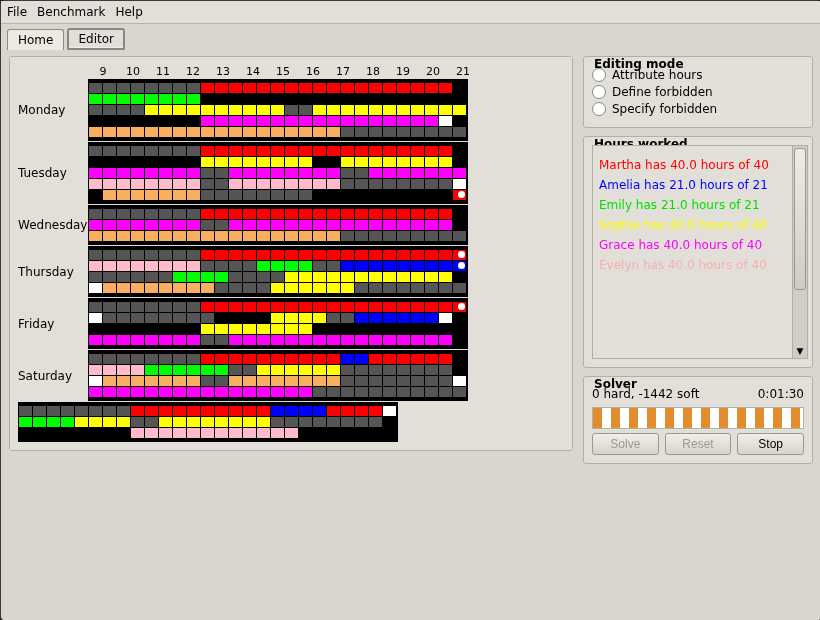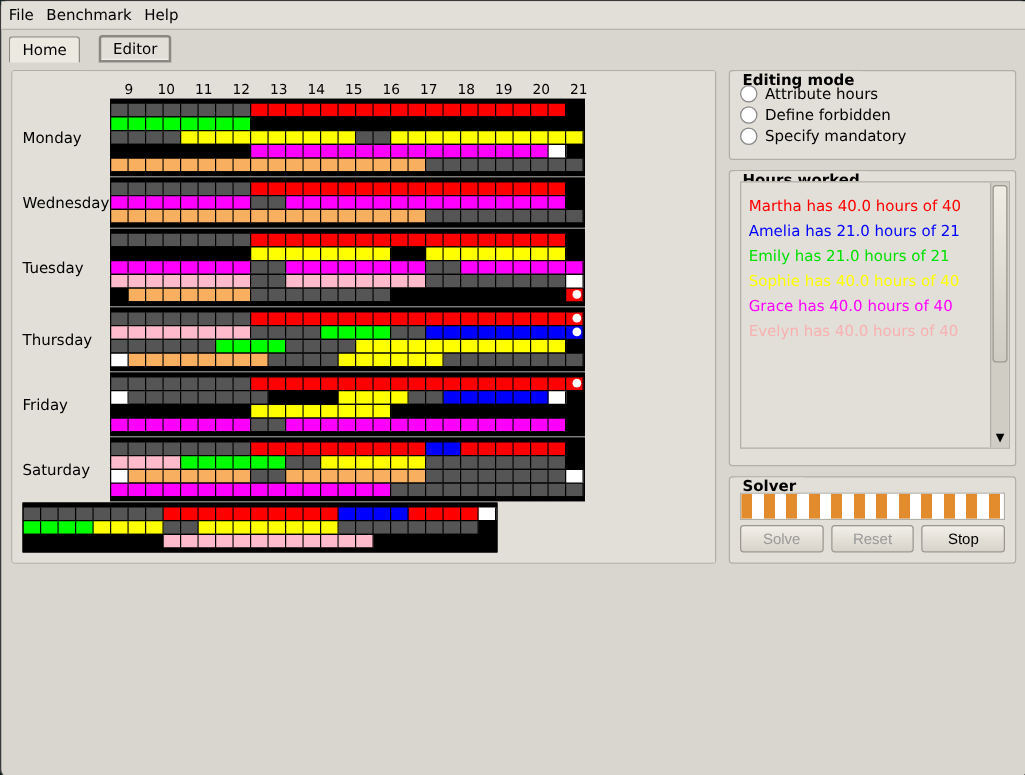--- a/index.html
+++ b/index.html
@@ -6,21 +6,21 @@
 .window{position:relative;width:820px;height:620px;background:#d9d6d0;border-radius:6px;border:1px solid #3a3a3a;box-shadow:0 4px 20px rgba(0,0,0,.5)}
 .titlebar{height:26px;background:linear-gradient(#545249,#42403a);border-radius:6px 6px 0 0;display:flex;align-items:center;padding:0 6px;color:#eee;font-weight:bold}
 .titlebar .icon{width:16px;height:16px;margin-right:6px;background:#fff;border-radius:2px}
 .wbtns{margin-left:auto;display:flex;gap:6px}
 .wbtn{width:16px;height:16px;border-radius:8px;display:flex;align-items:center;justify-content:center;font-size:10px;color:#222;border:1px solid rgba(0,0,0,.3)}
 .wmin{background:radial-gradient(#fff,#aaa)}
 .wmax{background:radial-gradient(#fff,#aaa)}
 .wclose{background:radial-gradient(#f97c4a,#d84f1e)}
 .menubar{height:22px;background:#e2dfd8;border-bottom:1px solid #b8b4aa;display:flex;align-items:center;padding:0 6px;gap:10px}
 .menubar span{cursor:default}
-.tabs{display:flex;align-items:flex-end;padding:4px 6px 0 6px;gap:16px}
+.tabs{display:flex;align-items:flex-end;padding:4px 6px 0 6px;gap:4px}
 .tab{padding:3px 10px;border:1px solid #8d8a82;background:#ece9e1;border-bottom:none;border-radius:3px 3px 0 0;margin-right:-1px;font-size:12px}
 .tab.active{background:#e2dfd8;box-shadow:0 -1px 0 #eee inset}
 .tab.sel{border:2px solid #8a887f;padding:2px 9px}
 .body{display:flex;padding:6px 8px 8px 8px;gap:10px}
 .colL{flex:1}
 .colR{width:230px;display:flex;flex-direction:column;gap:8px}
 .group{border:1px solid #b2afa6;border-radius:3px;background:#e2dfd8}
 .group .gtitle{padding:0 6px;font-weight:bold;background:#e2dfd8;margin-top:-8px;margin-left:4px;display:inline-block}
 .gtitlewrap{height:0}
 .group .ginner{padding:8px}
@@ -242,21 +242,21 @@
                       <div class="cell" style="background: rgb(85, 85, 85);"></div>
                       <div class="cell" style="background: rgb(85, 85, 85);"></div>
                       <div class="cell" style="background: rgb(85, 85, 85);"></div>
                     </div>
                     <div class="row" style="background: rgb(0, 0, 0); height: 1px;"></div>
                     <div class="row" style="background: rgb(0, 0, 0); height: 2px;"></div>
                   </div>
                 </div>
               </div>
               <div class="dayblock">
-                <div class="daylabel">Wednesday</div>
+                <div class="daylabel">Tuesday</div>
                 <div class="gridwrap">
                   <div class="grid">
                     <div class="row" style="background: rgb(0, 0, 0); height: 3px;"></div>
                     <div class="row">
                       <div class="cell" style="background: rgb(85, 85, 85);"></div>
                       <div class="cell" style="background: rgb(85, 85, 85);"></div>
                       <div class="cell" style="background: rgb(85, 85, 85);"></div>
                       <div class="cell" style="background: rgb(85, 85, 85);"></div>
                       <div class="cell" style="background: rgb(85, 85, 85);"></div>
                       <div class="cell" style="background: rgb(85, 85, 85);"></div>
@@ -277,85 +277,145 @@
                       <div class="cell" style="background: rgb(255, 0, 0);"></div>
                       <div class="cell" style="background: rgb(255, 0, 0);"></div>
                       <div class="cell" style="background: rgb(255, 0, 0);"></div>
                       <div class="cell" style="background: rgb(255, 0, 0);"></div>
                       <div class="cell" style="background: rgb(255, 0, 0);"></div>
                       <div class="cell" style="background: rgb(255, 0, 0);"></div>
                       <div class="cell" style="background: rgb(0, 0, 0);"></div>
                     </div>
                     <div class="row" style="background: rgb(0, 0, 0); height: 1px;"></div>
                     <div class="row">
-                      <div class="cell" style="background: rgb(255, 0, 255);"></div>
-                      <div class="cell" style="background: rgb(255, 0, 255);"></div>
-                      <div class="cell" style="background: rgb(255, 0, 255);"></div>
-                      <div class="cell" style="background: rgb(255, 0, 255);"></div>
-                      <div class="cell" style="background: rgb(255, 0, 255);"></div>
-                      <div class="cell" style="background: rgb(255, 0, 255);"></div>
-                      <div class="cell" style="background: rgb(255, 0, 255);"></div>
-                      <div class="cell" style="background: rgb(255, 0, 255);"></div>
-                      <div class="cell" style="background: rgb(85, 85, 85);"></div>
-                      <div class="cell" style="background: rgb(85, 85, 85);"></div>
-                      <div class="cell" style="background: rgb(255, 0, 255);"></div>
-                      <div class="cell" style="background: rgb(255, 0, 255);"></div>
-                      <div class="cell" style="background: rgb(255, 0, 255);"></div>
-                      <div class="cell" style="background: rgb(255, 0, 255);"></div>
-                      <div class="cell" style="background: rgb(255, 0, 255);"></div>
-                      <div class="cell" style="background: rgb(255, 0, 255);"></div>
-                      <div class="cell" style="background: rgb(255, 0, 255);"></div>
-                      <div class="cell" style="background: rgb(255, 0, 255);"></div>
-                      <div class="cell" style="background: rgb(255, 0, 255);"></div>
-                      <div class="cell" style="background: rgb(255, 0, 255);"></div>
-                      <div class="cell" style="background: rgb(255, 0, 255);"></div>
-                      <div class="cell" style="background: rgb(255, 0, 255);"></div>
-                      <div class="cell" style="background: rgb(255, 0, 255);"></div>
-                      <div class="cell" style="background: rgb(255, 0, 255);"></div>
-                      <div class="cell" style="background: rgb(255, 0, 255);"></div>
-                      <div class="cell" style="background: rgb(255, 0, 255);"></div>
-                      <div class="cell" style="background: rgb(0, 0, 0);"></div>
-                    </div>
-                    <div class="row" style="background: rgb(0, 0, 0); height: 1px;"></div>
-                    <div class="row">
-                      <div class="cell" style="background: rgb(248, 176, 96);"></div>
-                      <div class="cell" style="background: rgb(248, 176, 96);"></div>
-                      <div class="cell" style="background: rgb(248, 176, 96);"></div>
-                      <div class="cell" style="background: rgb(248, 176, 96);"></div>
-                      <div class="cell" style="background: rgb(248, 176, 96);"></div>
-                      <div class="cell" style="background: rgb(248, 176, 96);"></div>
-                      <div class="cell" style="background: rgb(248, 176, 96);"></div>
-                      <div class="cell" style="background: rgb(248, 176, 96);"></div>
-                      <div class="cell" style="background: rgb(248, 176, 96);"></div>
-                      <div class="cell" style="background: rgb(248, 176, 96);"></div>
-                      <div class="cell" style="background: rgb(248, 176, 96);"></div>
-                      <div class="cell" style="background: rgb(248, 176, 96);"></div>
-                      <div class="cell" style="background: rgb(248, 176, 96);"></div>
-                      <div class="cell" style="background: rgb(248, 176, 96);"></div>
-                      <div class="cell" style="background: rgb(248, 176, 96);"></div>
-                      <div class="cell" style="background: rgb(248, 176, 96);"></div>
-                      <div class="cell" style="background: rgb(248, 176, 96);"></div>
-                      <div class="cell" style="background: rgb(248, 176, 96);"></div>
-                      <div class="cell" style="background: rgb(85, 85, 85);"></div>
-                      <div class="cell" style="background: rgb(85, 85, 85);"></div>
-                      <div class="cell" style="background: rgb(85, 85, 85);"></div>
-                      <div class="cell" style="background: rgb(85, 85, 85);"></div>
-                      <div class="cell" style="background: rgb(85, 85, 85);"></div>
-                      <div class="cell" style="background: rgb(85, 85, 85);"></div>
-                      <div class="cell" style="background: rgb(85, 85, 85);"></div>
-                      <div class="cell" style="background: rgb(85, 85, 85);"></div>
-                      <div class="cell" style="background: rgb(85, 85, 85);"></div>
+                      <div class="cell" style="background: rgb(0, 0, 0);"></div>
+                      <div class="cell" style="background: rgb(0, 0, 0);"></div>
+                      <div class="cell" style="background: rgb(0, 0, 0);"></div>
+                      <div class="cell" style="background: rgb(0, 0, 0);"></div>
+                      <div class="cell" style="background: rgb(0, 0, 0);"></div>
+                      <div class="cell" style="background: rgb(0, 0, 0);"></div>
+                      <div class="cell" style="background: rgb(0, 0, 0);"></div>
+                      <div class="cell" style="background: rgb(0, 0, 0);"></div>
+                      <div class="cell" style="background: rgb(255, 255, 0);"></div>
+                      <div class="cell" style="background: rgb(255, 255, 0);"></div>
+                      <div class="cell" style="background: rgb(255, 255, 0);"></div>
+                      <div class="cell" style="background: rgb(255, 255, 0);"></div>
+                      <div class="cell" style="background: rgb(255, 255, 0);"></div>
+                      <div class="cell" style="background: rgb(255, 255, 0);"></div>
+                      <div class="cell" style="background: rgb(255, 255, 0);"></div>
+                      <div class="cell" style="background: rgb(255, 255, 0);"></div>
+                      <div class="cell" style="background: rgb(0, 0, 0);"></div>
+                      <div class="cell" style="background: rgb(0, 0, 0);"></div>
+                      <div class="cell" style="background: rgb(255, 255, 0);"></div>
+                      <div class="cell" style="background: rgb(255, 255, 0);"></div>
+                      <div class="cell" style="background: rgb(255, 255, 0);"></div>
+                      <div class="cell" style="background: rgb(255, 255, 0);"></div>
+                      <div class="cell" style="background: rgb(255, 255, 0);"></div>
+                      <div class="cell" style="background: rgb(255, 255, 0);"></div>
+                      <div class="cell" style="background: rgb(255, 255, 0);"></div>
+                      <div class="cell" style="background: rgb(255, 255, 0);"></div>
+                      <div class="cell" style="background: rgb(0, 0, 0);"></div>
+                    </div>
+                    <div class="row" style="background: rgb(0, 0, 0); height: 1px;"></div>
+                    <div class="row">
+                      <div class="cell" style="background: rgb(255, 0, 255);"></div>
+                      <div class="cell" style="background: rgb(255, 0, 255);"></div>
+                      <div class="cell" style="background: rgb(255, 0, 255);"></div>
+                      <div class="cell" style="background: rgb(255, 0, 255);"></div>
+                      <div class="cell" style="background: rgb(255, 0, 255);"></div>
+                      <div class="cell" style="background: rgb(255, 0, 255);"></div>
+                      <div class="cell" style="background: rgb(255, 0, 255);"></div>
+                      <div class="cell" style="background: rgb(255, 0, 255);"></div>
+                      <div class="cell" style="background: rgb(85, 85, 85);"></div>
+                      <div class="cell" style="background: rgb(85, 85, 85);"></div>
+                      <div class="cell" style="background: rgb(255, 0, 255);"></div>
+                      <div class="cell" style="background: rgb(255, 0, 255);"></div>
+                      <div class="cell" style="background: rgb(255, 0, 255);"></div>
+                      <div class="cell" style="background: rgb(255, 0, 255);"></div>
+                      <div class="cell" style="background: rgb(255, 0, 255);"></div>
+                      <div class="cell" style="background: rgb(255, 0, 255);"></div>
+                      <div class="cell" style="background: rgb(255, 0, 255);"></div>
+                      <div class="cell" style="background: rgb(255, 0, 255);"></div>
+                      <div class="cell" style="background: rgb(85, 85, 85);"></div>
+                      <div class="cell" style="background: rgb(85, 85, 85);"></div>
+                      <div class="cell" style="background: rgb(255, 0, 255);"></div>
+                      <div class="cell" style="background: rgb(255, 0, 255);"></div>
+                      <div class="cell" style="background: rgb(255, 0, 255);"></div>
+                      <div class="cell" style="background: rgb(255, 0, 255);"></div>
+                      <div class="cell" style="background: rgb(255, 0, 255);"></div>
+                      <div class="cell" style="background: rgb(255, 0, 255);"></div>
+                      <div class="cell" style="background: rgb(255, 0, 255);"></div>
+                    </div>
+                    <div class="row" style="background: rgb(0, 0, 0); height: 1px;"></div>
+                    <div class="row">
+                      <div class="cell" style="background: rgb(255, 187, 204);"></div>
+                      <div class="cell" style="background: rgb(255, 187, 204);"></div>
+                      <div class="cell" style="background: rgb(255, 187, 204);"></div>
+                      <div class="cell" style="background: rgb(255, 187, 204);"></div>
+                      <div class="cell" style="background: rgb(255, 187, 204);"></div>
+                      <div class="cell" style="background: rgb(255, 187, 204);"></div>
+                      <div class="cell" style="background: rgb(255, 187, 204);"></div>
+                      <div class="cell" style="background: rgb(255, 187, 204);"></div>
+                      <div class="cell" style="background: rgb(85, 85, 85);"></div>
+                      <div class="cell" style="background: rgb(85, 85, 85);"></div>
+                      <div class="cell" style="background: rgb(255, 187, 204);"></div>
+                      <div class="cell" style="background: rgb(255, 187, 204);"></div>
+                      <div class="cell" style="background: rgb(255, 187, 204);"></div>
+                      <div class="cell" style="background: rgb(255, 187, 204);"></div>
+                      <div class="cell" style="background: rgb(255, 187, 204);"></div>
+                      <div class="cell" style="background: rgb(255, 187, 204);"></div>
+                      <div class="cell" style="background: rgb(255, 187, 204);"></div>
+                      <div class="cell" style="background: rgb(255, 187, 204);"></div>
+                      <div class="cell" style="background: rgb(85, 85, 85);"></div>
+                      <div class="cell" style="background: rgb(85, 85, 85);"></div>
+                      <div class="cell" style="background: rgb(85, 85, 85);"></div>
+                      <div class="cell" style="background: rgb(85, 85, 85);"></div>
+                      <div class="cell" style="background: rgb(85, 85, 85);"></div>
+                      <div class="cell" style="background: rgb(85, 85, 85);"></div>
+                      <div class="cell" style="background: rgb(85, 85, 85);"></div>
+                      <div class="cell" style="background: rgb(85, 85, 85);"></div>
+                      <div class="cell dot" style="background: rgb(255, 255, 255);"></div>
+                    </div>
+                    <div class="row" style="background: rgb(0, 0, 0); height: 1px;"></div>
+                    <div class="row">
+                      <div class="cell" style="background: rgb(0, 0, 0);"></div>
+                      <div class="cell" style="background: rgb(248, 176, 96);"></div>
+                      <div class="cell" style="background: rgb(248, 176, 96);"></div>
+                      <div class="cell" style="background: rgb(248, 176, 96);"></div>
+                      <div class="cell" style="background: rgb(248, 176, 96);"></div>
+                      <div class="cell" style="background: rgb(248, 176, 96);"></div>
+                      <div class="cell" style="background: rgb(248, 176, 96);"></div>
+                      <div class="cell" style="background: rgb(248, 176, 96);"></div>
+                      <div class="cell" style="background: rgb(85, 85, 85);"></div>
+                      <div class="cell" style="background: rgb(85, 85, 85);"></div>
+                      <div class="cell" style="background: rgb(85, 85, 85);"></div>
+                      <div class="cell" style="background: rgb(85, 85, 85);"></div>
+                      <div class="cell" style="background: rgb(85, 85, 85);"></div>
+                      <div class="cell" style="background: rgb(85, 85, 85);"></div>
+                      <div class="cell" style="background: rgb(85, 85, 85);"></div>
+                      <div class="cell" style="background: rgb(85, 85, 85);"></div>
+                      <div class="cell" style="background: rgb(0, 0, 0);"></div>
+                      <div class="cell" style="background: rgb(0, 0, 0);"></div>
+                      <div class="cell" style="background: rgb(0, 0, 0);"></div>
+                      <div class="cell" style="background: rgb(0, 0, 0);"></div>
+                      <div class="cell" style="background: rgb(0, 0, 0);"></div>
+                      <div class="cell" style="background: rgb(0, 0, 0);"></div>
+                      <div class="cell" style="background: rgb(0, 0, 0);"></div>
+                      <div class="cell" style="background: rgb(0, 0, 0);"></div>
+                      <div class="cell" style="background: rgb(0, 0, 0);"></div>
+                      <div class="cell" style="background: rgb(0, 0, 0);"></div>
+                      <div class="cell dot" style="background: rgb(255, 0, 0);"></div>
                     </div>
                     <div class="row" style="background: rgb(0, 0, 0); height: 1px;"></div>
                     <div class="row" style="background: rgb(0, 0, 0); height: 2px;"></div>
                   </div>
                 </div>
               </div>
               <div class="dayblock">
-                <div class="daylabel">Tuesday</div>
+                <div class="daylabel">Wednesday</div>
                 <div class="gridwrap">
                   <div class="grid">
                     <div class="row" style="background: rgb(0, 0, 0); height: 3px;"></div>
                     <div class="row">
                       <div class="cell" style="background: rgb(85, 85, 85);"></div>
                       <div class="cell" style="background: rgb(85, 85, 85);"></div>
                       <div class="cell" style="background: rgb(85, 85, 85);"></div>
                       <div class="cell" style="background: rgb(85, 85, 85);"></div>
                       <div class="cell" style="background: rgb(85, 85, 85);"></div>
                       <div class="cell" style="background: rgb(85, 85, 85);"></div>
@@ -376,137 +436,77 @@
                       <div class="cell" style="background: rgb(255, 0, 0);"></div>
                       <div class="cell" style="background: rgb(255, 0, 0);"></div>
                       <div class="cell" style="background: rgb(255, 0, 0);"></div>
                       <div class="cell" style="background: rgb(255, 0, 0);"></div>
                       <div class="cell" style="background: rgb(255, 0, 0);"></div>
                       <div class="cell" style="background: rgb(255, 0, 0);"></div>
                       <div class="cell" style="background: rgb(0, 0, 0);"></div>
                     </div>
                     <div class="row" style="background: rgb(0, 0, 0); height: 1px;"></div>
                     <div class="row">
-                      <div class="cell" style="background: rgb(0, 0, 0);"></div>
-                      <div class="cell" style="background: rgb(0, 0, 0);"></div>
-                      <div class="cell" style="background: rgb(0, 0, 0);"></div>
-                      <div class="cell" style="background: rgb(0, 0, 0);"></div>
-                      <div class="cell" style="background: rgb(0, 0, 0);"></div>
-                      <div class="cell" style="background: rgb(0, 0, 0);"></div>
-                      <div class="cell" style="background: rgb(0, 0, 0);"></div>
-                      <div class="cell" style="background: rgb(0, 0, 0);"></div>
-                      <div class="cell" style="background: rgb(255, 255, 0);"></div>
-                      <div class="cell" style="background: rgb(255, 255, 0);"></div>
-                      <div class="cell" style="background: rgb(255, 255, 0);"></div>
-                      <div class="cell" style="background: rgb(255, 255, 0);"></div>
-                      <div class="cell" style="background: rgb(255, 255, 0);"></div>
-                      <div class="cell" style="background: rgb(255, 255, 0);"></div>
-                      <div class="cell" style="background: rgb(255, 255, 0);"></div>
-                      <div class="cell" style="background: rgb(255, 255, 0);"></div>
-                      <div class="cell" style="background: rgb(0, 0, 0);"></div>
-                      <div class="cell" style="background: rgb(0, 0, 0);"></div>
-                      <div class="cell" style="background: rgb(255, 255, 0);"></div>
-                      <div class="cell" style="background: rgb(255, 255, 0);"></div>
-                      <div class="cell" style="background: rgb(255, 255, 0);"></div>
-                      <div class="cell" style="background: rgb(255, 255, 0);"></div>
-                      <div class="cell" style="background: rgb(255, 255, 0);"></div>
-                      <div class="cell" style="background: rgb(255, 255, 0);"></div>
-                      <div class="cell" style="background: rgb(255, 255, 0);"></div>
-                      <div class="cell" style="background: rgb(255, 255, 0);"></div>
-                      <div class="cell" style="background: rgb(0, 0, 0);"></div>
-                    </div>
-                    <div class="row" style="background: rgb(0, 0, 0); height: 1px;"></div>
-                    <div class="row">
-                      <div class="cell" style="background: rgb(255, 0, 255);"></div>
-                      <div class="cell" style="background: rgb(255, 0, 255);"></div>
-                      <div class="cell" style="background: rgb(255, 0, 255);"></div>
-                      <div class="cell" style="background: rgb(255, 0, 255);"></div>
-                      <div class="cell" style="background: rgb(255, 0, 255);"></div>
-                      <div class="cell" style="background: rgb(255, 0, 255);"></div>
-                      <div class="cell" style="background: rgb(255, 0, 255);"></div>
-                      <div class="cell" style="background: rgb(255, 0, 255);"></div>
-                      <div class="cell" style="background: rgb(85, 85, 85);"></div>
-                      <div class="cell" style="background: rgb(85, 85, 85);"></div>
-                      <div class="cell" style="background: rgb(255, 0, 255);"></div>
-                      <div class="cell" style="background: rgb(255, 0, 255);"></div>
-                      <div class="cell" style="background: rgb(255, 0, 255);"></div>
-                      <div class="cell" style="background: rgb(255, 0, 255);"></div>
-                      <div class="cell" style="background: rgb(255, 0, 255);"></div>
-                      <div class="cell" style="background: rgb(255, 0, 255);"></div>
-                      <div class="cell" style="background: rgb(255, 0, 255);"></div>
-                      <div class="cell" style="background: rgb(255, 0, 255);"></div>
-                      <div class="cell" style="background: rgb(85, 85, 85);"></div>
-                      <div class="cell" style="background: rgb(85, 85, 85);"></div>
-                      <div class="cell" style="background: rgb(255, 0, 255);"></div>
-                      <div class="cell" style="background: rgb(255, 0, 255);"></div>
-                      <div class="cell" style="background: rgb(255, 0, 255);"></div>
-                      <div class="cell" style="background: rgb(255, 0, 255);"></div>
-                      <div class="cell" style="background: rgb(255, 0, 255);"></div>
-                      <div class="cell" style="background: rgb(255, 0, 255);"></div>
-                      <div class="cell" style="background: rgb(255, 0, 255);"></div>
-                    </div>
-                    <div class="row" style="background: rgb(0, 0, 0); height: 1px;"></div>
-                    <div class="row">
-                      <div class="cell" style="background: rgb(255, 187, 204);"></div>
-                      <div class="cell" style="background: rgb(255, 187, 204);"></div>
-                      <div class="cell" style="background: rgb(255, 187, 204);"></div>
-                      <div class="cell" style="background: rgb(255, 187, 204);"></div>
-                      <div class="cell" style="background: rgb(255, 187, 204);"></div>
-                      <div class="cell" style="background: rgb(255, 187, 204);"></div>
-                      <div class="cell" style="background: rgb(255, 187, 204);"></div>
-                      <div class="cell" style="background: rgb(255, 187, 204);"></div>
-                      <div class="cell" style="background: rgb(85, 85, 85);"></div>
-                      <div class="cell" style="background: rgb(85, 85, 85);"></div>
-                      <div class="cell" style="background: rgb(255, 187, 204);"></div>
-                      <div class="cell" style="background: rgb(255, 187, 204);"></div>
-                      <div class="cell" style="background: rgb(255, 187, 204);"></div>
-                      <div class="cell" style="background: rgb(255, 187, 204);"></div>
-                      <div class="cell" style="background: rgb(255, 187, 204);"></div>
-                      <div class="cell" style="background: rgb(255, 187, 204);"></div>
-                      <div class="cell" style="background: rgb(255, 187, 204);"></div>
-                      <div class="cell" style="background: rgb(255, 187, 204);"></div>
-                      <div class="cell" style="background: rgb(85, 85, 85);"></div>
-                      <div class="cell" style="background: rgb(85, 85, 85);"></div>
-                      <div class="cell" style="background: rgb(85, 85, 85);"></div>
-                      <div class="cell" style="background: rgb(85, 85, 85);"></div>
-                      <div class="cell" style="background: rgb(85, 85, 85);"></div>
-                      <div class="cell" style="background: rgb(85, 85, 85);"></div>
-                      <div class="cell" style="background: rgb(85, 85, 85);"></div>
-                      <div class="cell" style="background: rgb(85, 85, 85);"></div>
-                      <div class="cell dot" style="background: rgb(255, 255, 255);"></div>
-                    </div>
-                    <div class="row" style="background: rgb(0, 0, 0); height: 1px;"></div>
-                    <div class="row">
-                      <div class="cell" style="background: rgb(0, 0, 0);"></div>
-                      <div class="cell" style="background: rgb(248, 176, 96);"></div>
-                      <div class="cell" style="background: rgb(248, 176, 96);"></div>
-                      <div class="cell" style="background: rgb(248, 176, 96);"></div>
-                      <div class="cell" style="background: rgb(248, 176, 96);"></div>
-                      <div class="cell" style="background: rgb(248, 176, 96);"></div>
-                      <div class="cell" style="background: rgb(248, 176, 96);"></div>
-                      <div class="cell" style="background: rgb(248, 176, 96);"></div>
-                      <div class="cell" style="background: rgb(85, 85, 85);"></div>
-                      <div class="cell" style="background: rgb(85, 85, 85);"></div>
-                      <div class="cell" style="background: rgb(85, 85, 85);"></div>
-                      <div class="cell" style="background: rgb(85, 85, 85);"></div>
-                      <div class="cell" style="background: rgb(85, 85, 85);"></div>
-                      <div class="cell" style="background: rgb(85, 85, 85);"></div>
-                      <div class="cell" style="background: rgb(85, 85, 85);"></div>
-                      <div class="cell" style="background: rgb(85, 85, 85);"></div>
-                      <div class="cell" style="background: rgb(0, 0, 0);"></div>
-                      <div class="cell" style="background: rgb(0, 0, 0);"></div>
-                      <div class="cell" style="background: rgb(0, 0, 0);"></div>
-                      <div class="cell" style="background: rgb(0, 0, 0);"></div>
-                      <div class="cell" style="background: rgb(0, 0, 0);"></div>
-                      <div class="cell" style="background: rgb(0, 0, 0);"></div>
-                      <div class="cell" style="background: rgb(0, 0, 0);"></div>
-                      <div class="cell" style="background: rgb(0, 0, 0);"></div>
-                      <div class="cell" style="background: rgb(0, 0, 0);"></div>
-                      <div class="cell" style="background: rgb(0, 0, 0);"></div>
-                      <div class="cell dot" style="background: rgb(255, 0, 0);"></div>
+                      <div class="cell" style="background: rgb(255, 0, 255);"></div>
+                      <div class="cell" style="background: rgb(255, 0, 255);"></div>
+                      <div class="cell" style="background: rgb(255, 0, 255);"></div>
+                      <div class="cell" style="background: rgb(255, 0, 255);"></div>
+                      <div class="cell" style="background: rgb(255, 0, 255);"></div>
+                      <div class="cell" style="background: rgb(255, 0, 255);"></div>
+                      <div class="cell" style="background: rgb(255, 0, 255);"></div>
+                      <div class="cell" style="background: rgb(255, 0, 255);"></div>
+                      <div class="cell" style="background: rgb(85, 85, 85);"></div>
+                      <div class="cell" style="background: rgb(85, 85, 85);"></div>
+                      <div class="cell" style="background: rgb(255, 0, 255);"></div>
+                      <div class="cell" style="background: rgb(255, 0, 255);"></div>
+                      <div class="cell" style="background: rgb(255, 0, 255);"></div>
+                      <div class="cell" style="background: rgb(255, 0, 255);"></div>
+                      <div class="cell" style="background: rgb(255, 0, 255);"></div>
+                      <div class="cell" style="background: rgb(255, 0, 255);"></div>
+                      <div class="cell" style="background: rgb(255, 0, 255);"></div>
+                      <div class="cell" style="background: rgb(255, 0, 255);"></div>
+                      <div class="cell" style="background: rgb(255, 0, 255);"></div>
+                      <div class="cell" style="background: rgb(255, 0, 255);"></div>
+                      <div class="cell" style="background: rgb(255, 0, 255);"></div>
+                      <div class="cell" style="background: rgb(255, 0, 255);"></div>
+                      <div class="cell" style="background: rgb(255, 0, 255);"></div>
+                      <div class="cell" style="background: rgb(255, 0, 255);"></div>
+                      <div class="cell" style="background: rgb(255, 0, 255);"></div>
+                      <div class="cell" style="background: rgb(255, 0, 255);"></div>
+                      <div class="cell" style="background: rgb(0, 0, 0);"></div>
+                    </div>
+                    <div class="row" style="background: rgb(0, 0, 0); height: 1px;"></div>
+                    <div class="row">
+                      <div class="cell" style="background: rgb(248, 176, 96);"></div>
+                      <div class="cell" style="background: rgb(248, 176, 96);"></div>
+                      <div class="cell" style="background: rgb(248, 176, 96);"></div>
+                      <div class="cell" style="background: rgb(248, 176, 96);"></div>
+                      <div class="cell" style="background: rgb(248, 176, 96);"></div>
+                      <div class="cell" style="background: rgb(248, 176, 96);"></div>
+                      <div class="cell" style="background: rgb(248, 176, 96);"></div>
+                      <div class="cell" style="background: rgb(248, 176, 96);"></div>
+                      <div class="cell" style="background: rgb(248, 176, 96);"></div>
+                      <div class="cell" style="background: rgb(248, 176, 96);"></div>
+                      <div class="cell" style="background: rgb(248, 176, 96);"></div>
+                      <div class="cell" style="background: rgb(248, 176, 96);"></div>
+                      <div class="cell" style="background: rgb(248, 176, 96);"></div>
+                      <div class="cell" style="background: rgb(248, 176, 96);"></div>
+                      <div class="cell" style="background: rgb(248, 176, 96);"></div>
+                      <div class="cell" style="background: rgb(248, 176, 96);"></div>
+                      <div class="cell" style="background: rgb(248, 176, 96);"></div>
+                      <div class="cell" style="background: rgb(248, 176, 96);"></div>
+                      <div class="cell" style="background: rgb(85, 85, 85);"></div>
+                      <div class="cell" style="background: rgb(85, 85, 85);"></div>
+                      <div class="cell" style="background: rgb(85, 85, 85);"></div>
+                      <div class="cell" style="background: rgb(85, 85, 85);"></div>
+                      <div class="cell" style="background: rgb(85, 85, 85);"></div>
+                      <div class="cell" style="background: rgb(85, 85, 85);"></div>
+                      <div class="cell" style="background: rgb(85, 85, 85);"></div>
+                      <div class="cell" style="background: rgb(85, 85, 85);"></div>
+                      <div class="cell" style="background: rgb(85, 85, 85);"></div>
                     </div>
                     <div class="row" style="background: rgb(0, 0, 0); height: 1px;"></div>
                     <div class="row" style="background: rgb(0, 0, 0); height: 2px;"></div>
                   </div>
                 </div>
               </div>
               <div class="dayblock">
                 <div class="daylabel">Thursday</div>
                 <div class="gridwrap">
                   <div class="grid">
@@ -1003,21 +1003,21 @@
             <div class="radio">
               <div class="r"></div>
               <span>Attribute hours</span>
             </div>
             <div class="radio">
               <div class="r"></div>
               <span>Define forbidden</span>
             </div>
             <div class="radio">
               <div class="r"></div>
-              <span>Specify mandatory</span>
+              <span>Specify forbidden</span>
             </div>
           </div>
       </div>
 
       <div class="group" style="flex:1">
         <div class="gtitlewrap"><span class="gtitle">Hours worked</span></div>
         <div class="ginner" style="padding:8px 4px 8px 8px">
           <div class="hourslist" id="hourslist">
             <div class="scrollbar">
               <div class="arr top">▲</div>
@@ -1030,20 +1030,24 @@
               <div class="hoursitem" style="color: rgb(255, 255, 0);">Sophie has 40.0 hours of 40</div>
               <div class="hoursitem" style="color: rgb(255, 0, 255);">Grace has 40.0 hours of 40</div>
               <div class="hoursitem" style="color: rgb(248, 176, 176);">Evelyn has 40.0 hours of 40</div>
             </div>
         </div>
       </div>
 
       <div class="group">
         <div class="gtitlewrap"><span class="gtitle">Solver</span></div>
         <div class="ginner">
+          <div class="solverstatus">
+            <span>0 hard, -1442 soft</span>
+            <span>0:01:30</span>
+          </div>
           <div class="progress">
               <div class="pb"></div>
             </div>
           <div class="btnrow">
             <button class="b" disabled="">Solve</button>
             <button class="b" disabled="">Reset</button>
             <button class="b">Stop</button>
           </div>
         </div>
       </div>

